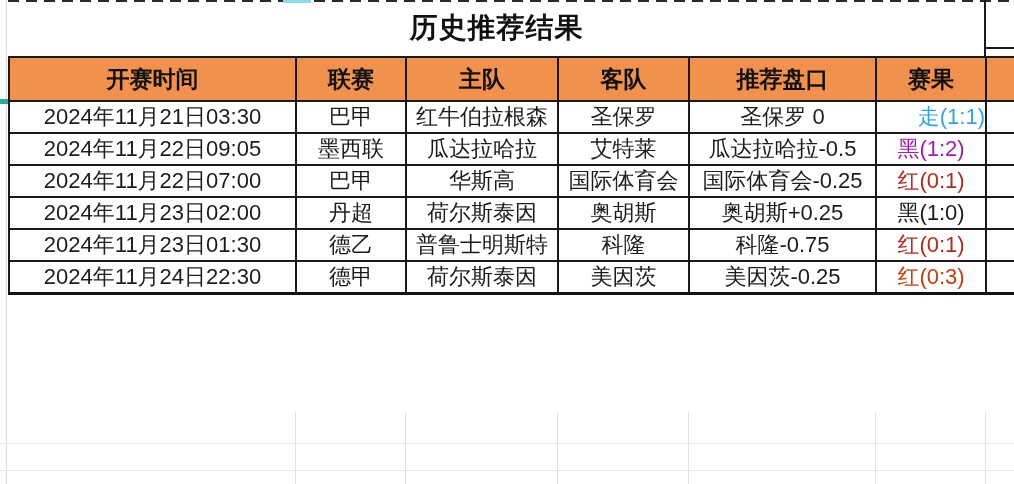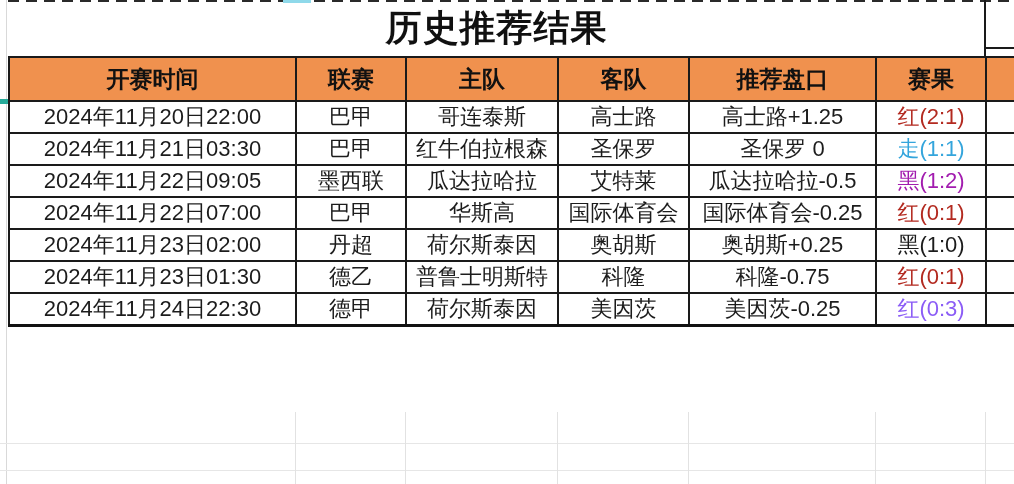--- a/index.html
+++ b/index.html
@@ -15,21 +15,21 @@
   .top-dashes{
     position:absolute;left:8px;top:0;width:1006px;height:2px;
     background:repeating-linear-gradient(to right,#2a2a2a 0 11px,transparent 11px 18px);
   }
   .top-cyan{position:absolute;left:283px;top:0;width:28px;height:3px;background:#8fd9ea;}
   .teal-mark{position:absolute;left:0;top:99px;width:8px;height:5px;background:#27ab9a;}
   
   .title{
     position:absolute;left:8px;top:2px;width:977px;height:52px;
     display:flex;align-items:center;justify-content:center;
-    font-size:36px;font-weight:bold;color:#101010;letter-spacing:1px;
+    font-size:28px;font-weight:bold;color:#101010;letter-spacing:1px;
   }
   
   .right-col-line{position:absolute;left:984px;top:0;width:2px;height:58px;background:#1a1a1a;}
   .right-row-line{position:absolute;left:985px;top:47px;width:29px;height:2px;background:#1a1a1a;}
   
   table.results{
     position:absolute;left:8px;top:56px;width:1006px;
     border-collapse:collapse;table-layout:fixed;padding-left:48px;
   }
   table.results th,table.results td{
@@ -73,35 +73,26 @@
         <tr>
       <th>开赛时间</th>
       <th>联赛</th>
       <th>主队</th>
       <th>客队</th>
       <th>推荐盘口</th>
       <th>赛果</th>
       <th></th>
     </tr>
     <tr>
-      <td>2024年11月20日22:00</td>
-      <td>巴甲</td>
-      <td>哥连泰斯</td>
-      <td>高士路</td>
-      <td>高士路+1.25</td>
-      <td style="color: rgb(179, 42, 32);">红(2:1)</td>
-      <td></td>
-    </tr>
-    <tr>
       <td>2024年11月21日03:30</td>
       <td>巴甲</td>
       <td>红牛伯拉根森</td>
       <td>圣保罗</td>
       <td>圣保罗 0</td>
-      <td style="color: rgb(52, 165, 220);">走(1:1)</td>
+      <td style="color: rgb(52, 165, 220); text-align: right;">走(1:1)</td>
       <td></td>
     </tr>
     <tr>
       <td>2024年11月22日09:05</td>
       <td>墨西联</td>
       <td>瓜达拉哈拉</td>
       <td>艾特莱</td>
       <td>瓜达拉哈拉-0.5</td>
       <td style="color: #a21caf;">黑(1:2)</td>
       <td></td>
@@ -132,21 +123,21 @@
       <td>科隆-0.75</td>
       <td style="color: rgb(179, 42, 32);">红(0:1)</td>
       <td></td>
     </tr>
     <tr class="last">
       <td>2024年11月24日22:30</td>
       <td>德甲</td>
       <td>荷尔斯泰因</td>
       <td>美因茨</td>
       <td>美因茨-0.25</td>
-      <td style="color: #8b5cf6;">红(0:3)</td>
+      <td style="color: #c2410c;">红(0:3)</td>
       <td></td>
     </tr>
   </tbody>
     </table>
 
   <div class="teal-mark"></div>
 
   <div class="grid-h" style="top:443px;"></div>
   <div class="grid-h" style="top:470px;"></div>
   <div class="grid-v" style="left:295px;top:412px;height:72px;"></div>

